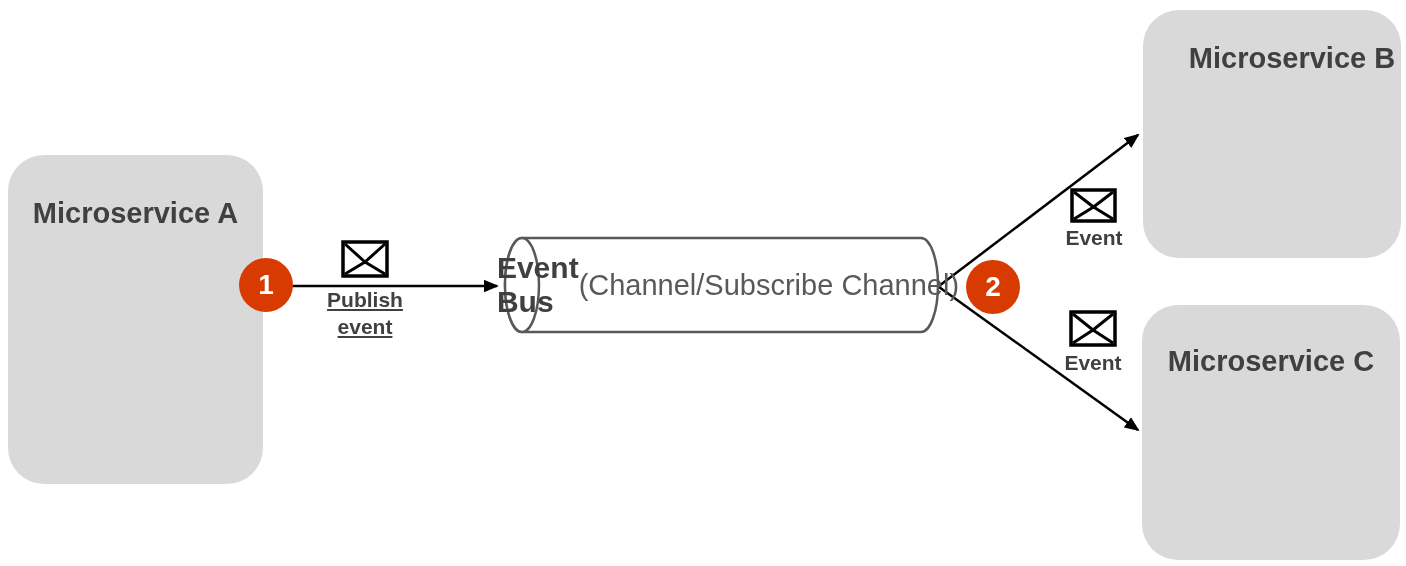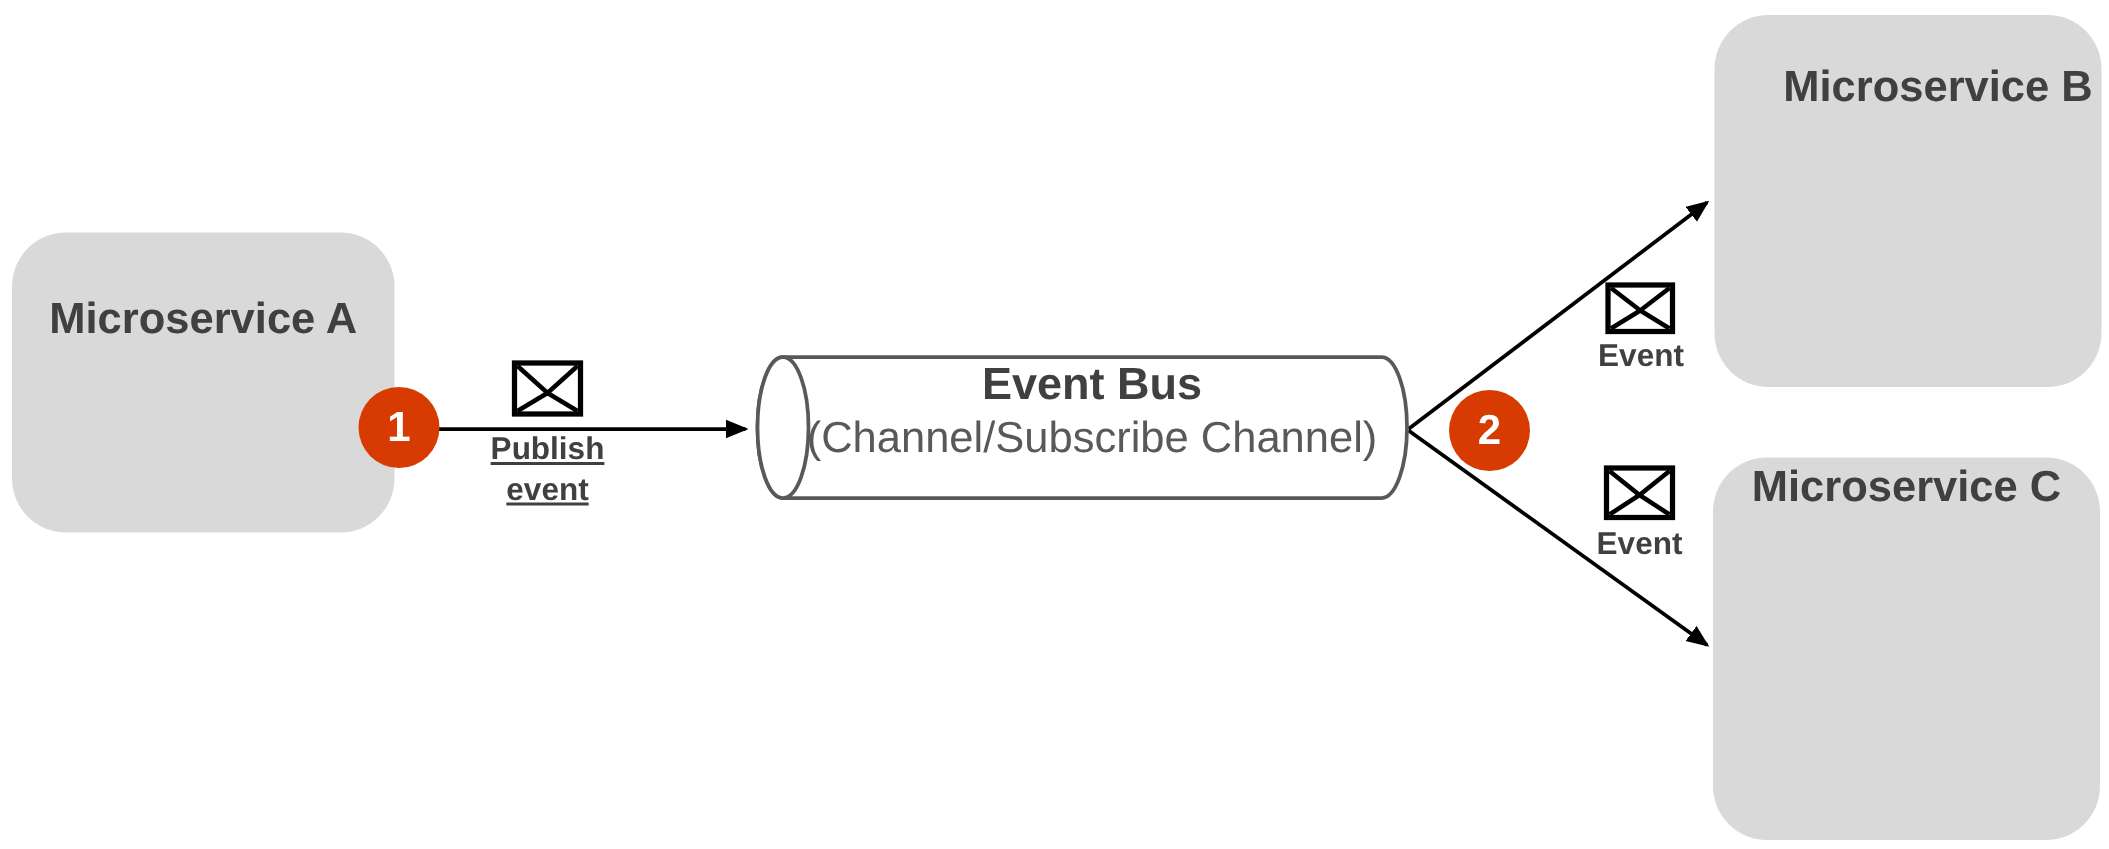--- a/index.html
+++ b/index.html
@@ -31,30 +31,30 @@
   }
   .node-label{
     margin:0 auto;
     width:215px;
     text-align:center;
     font-size:29px;
     font-weight:bold;
     color:var(--node-text);
     line-height:1.38;
   }
-  .node-a{left:8px;top:155px;width:255px;height:200px;}
+  .node-a{left:8px;top:155px;width:255px;height:329px;}
   .node-a .node-label{padding-top:38px;}
   .node-b{left:1143px;top:10px;width:258px;height:248px;padding-left:40px;}
   .node-b .node-label{padding-top:28px;}
   .node-c{left:1142px;top:305px;width:258px;height:255px;}
-  .node-c .node-label{}
+  .node-c .node-label{padding-top:36px;}
   .bus-text{
     position:absolute;
     left:528px;top:240px;width:400px;height:90px;
-    display:flex;flex-direction:column;align-items:center;
+    display:flex;flex-direction:row;align-items:center;justify-content:center;
   }
   .bus-title{
     font-size:30px;font-weight:bold;color:var(--node-text);line-height:1.15;
   }
   .bus-subtitle{
     font-size:29px;font-weight:400;color:var(--bus-subtitle);line-height:1.2;
     white-space:nowrap;
   }
   .badge{
     position:absolute;

